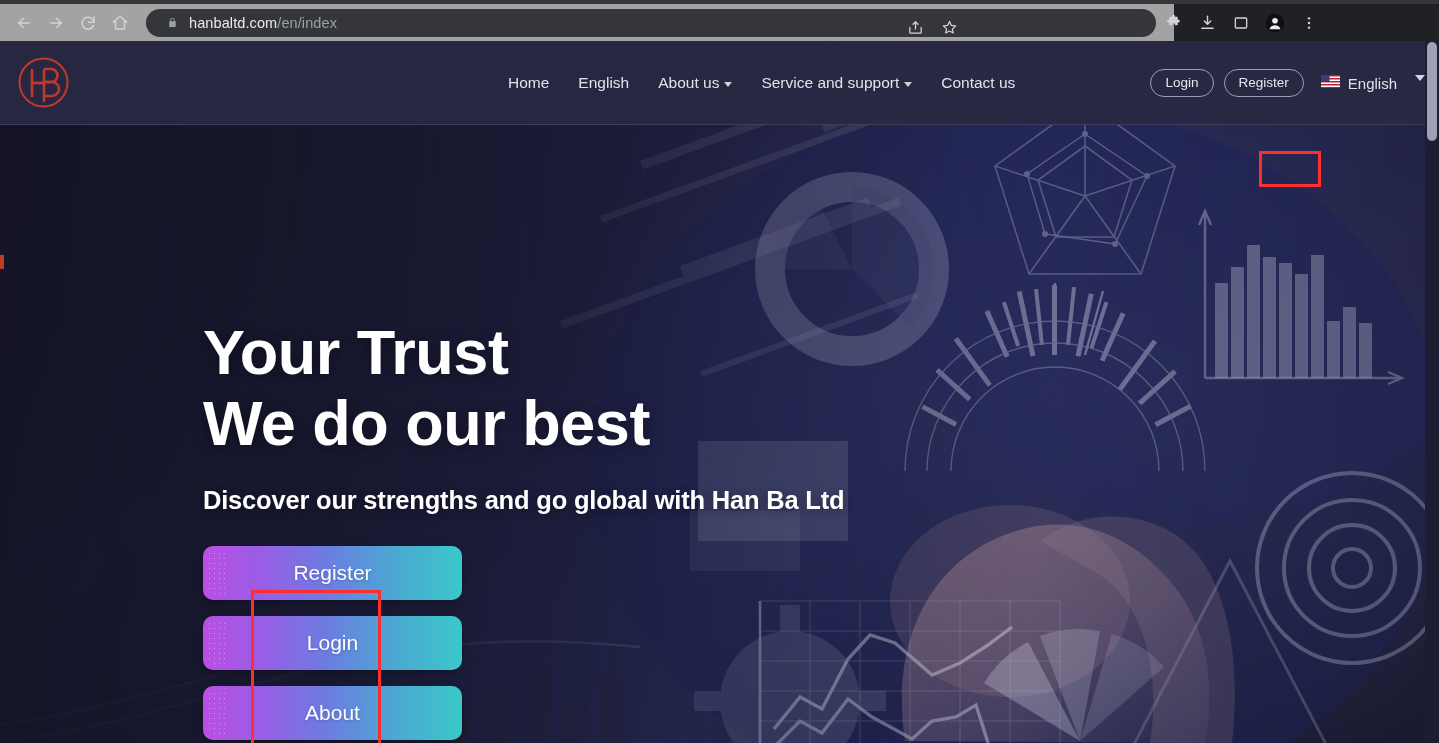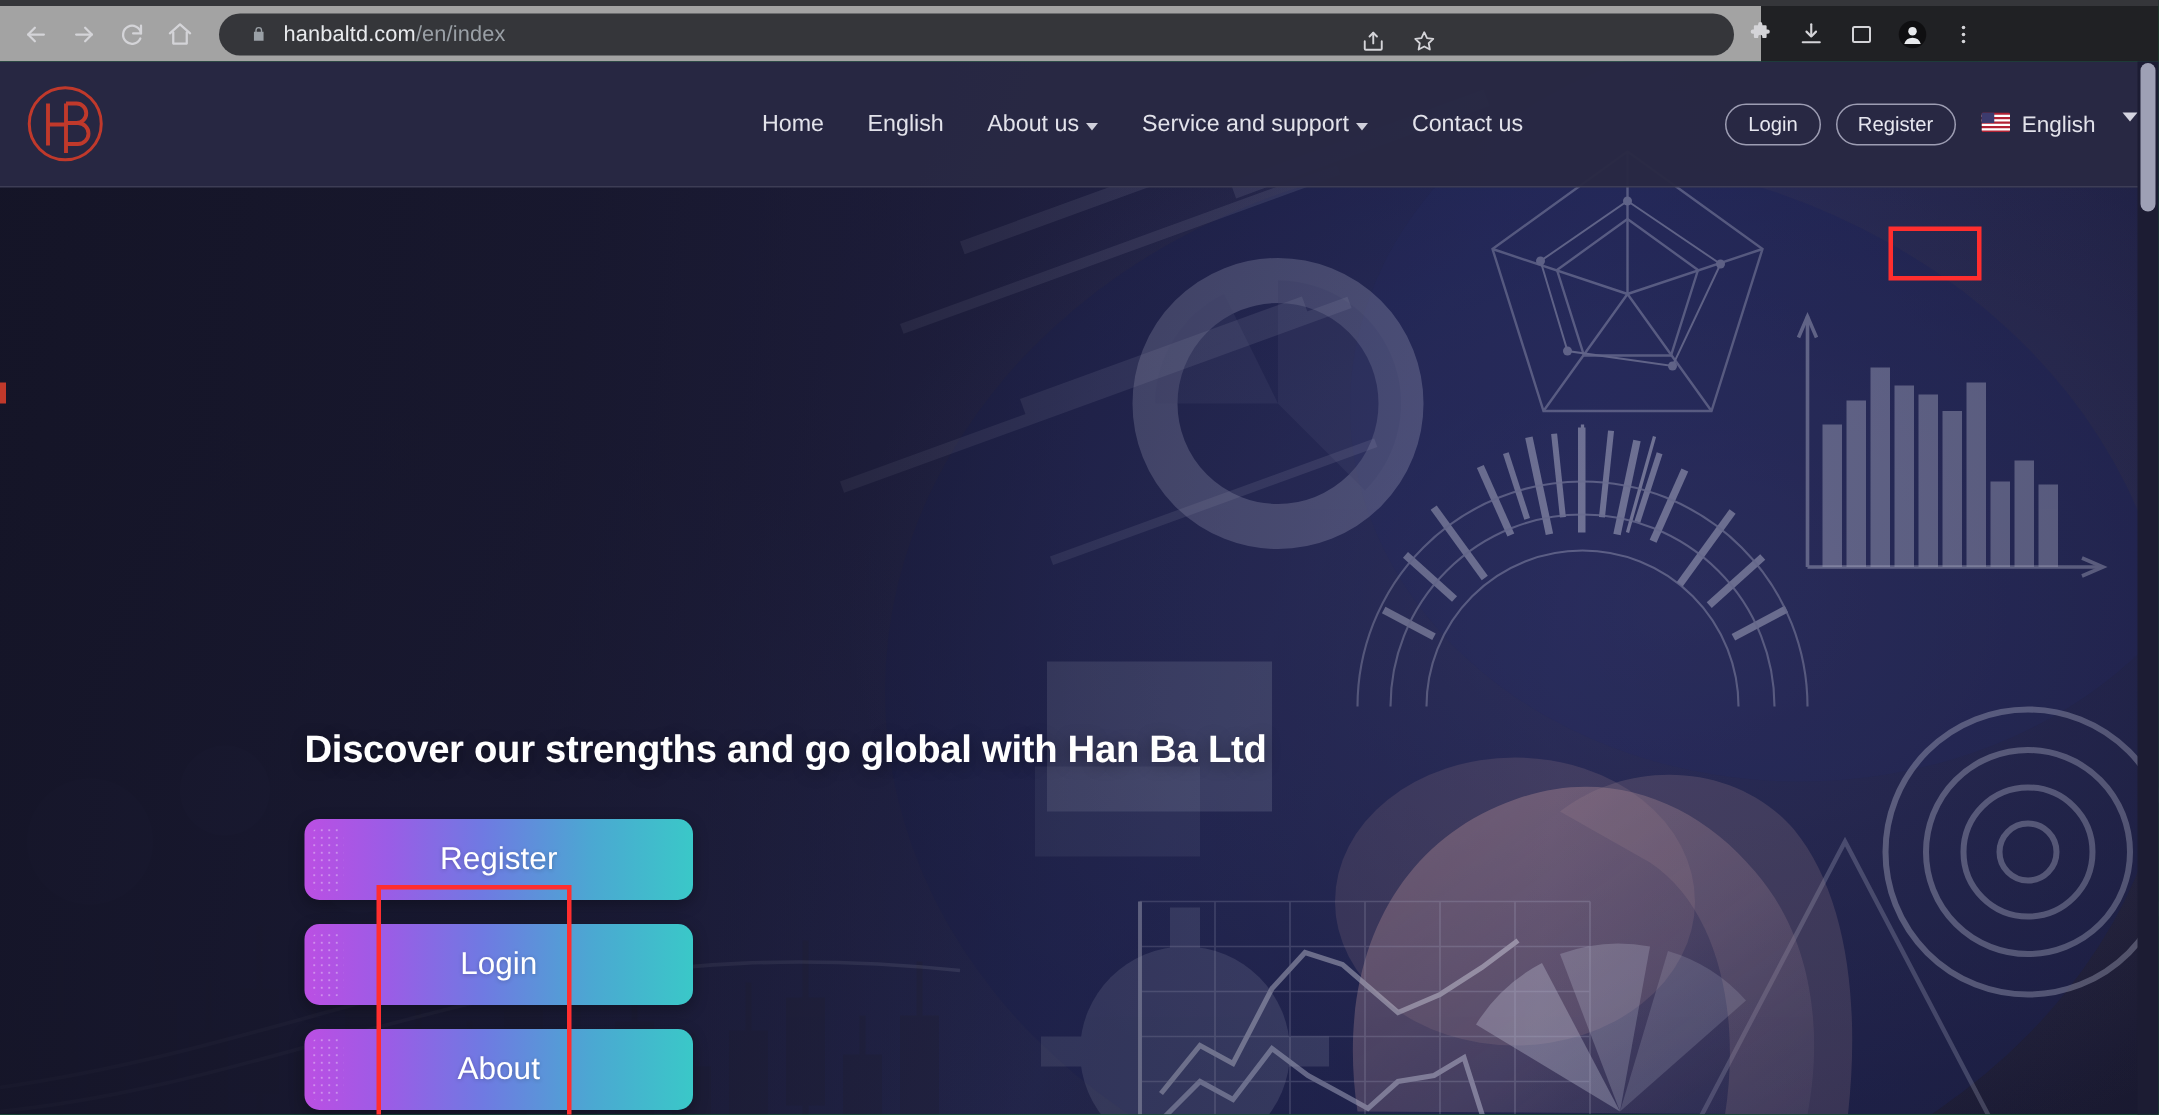--- a/index.html
+++ b/index.html
@@ -469,20 +469,22 @@
           </g>
           <rect width="8.5" height="7" fill="#3c3b6e"></rect>
         </svg>
         <span class="lang-label">English</span>
         <i class="lang-caret"></i>
       </div>
     </div>
   </header>
 
   <section class="hero">
+    <h1 class="headline">Your Trust
+We do our best</h1>
     <p class="subhead">Discover our strengths and go global with Han Ba Ltd</p>
 
     <div class="cta-group">
       <button class="cta-btn">
         <span class="dots"></span>
         <span class="cta-label">Register</span>
       </button>
       <button class="cta-btn">
         <span class="dots"></span>
         <span class="cta-label">Login</span>

